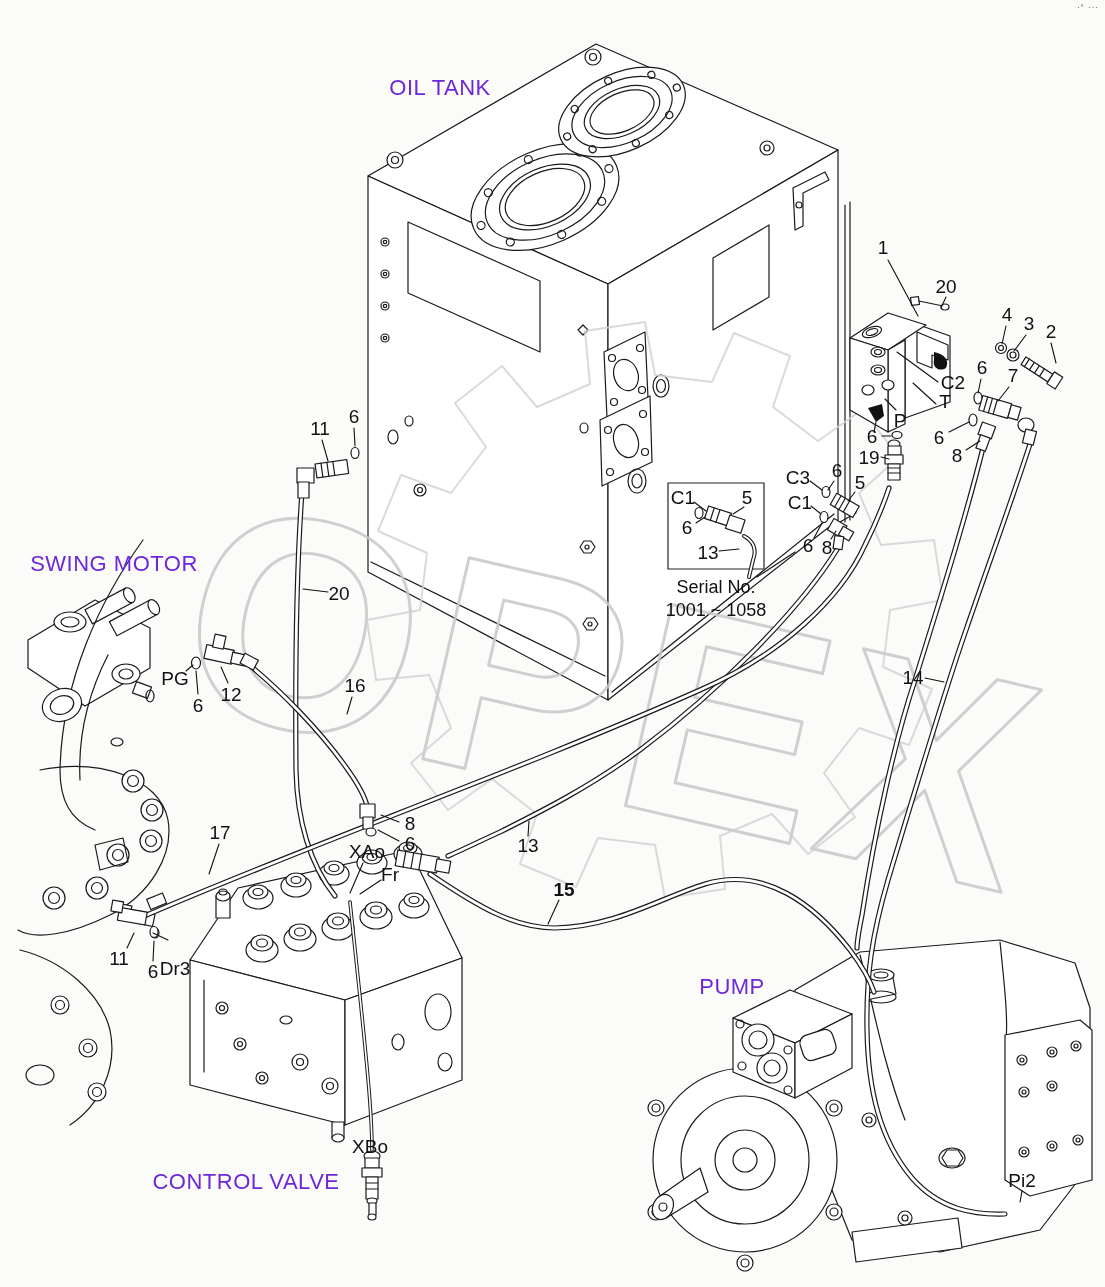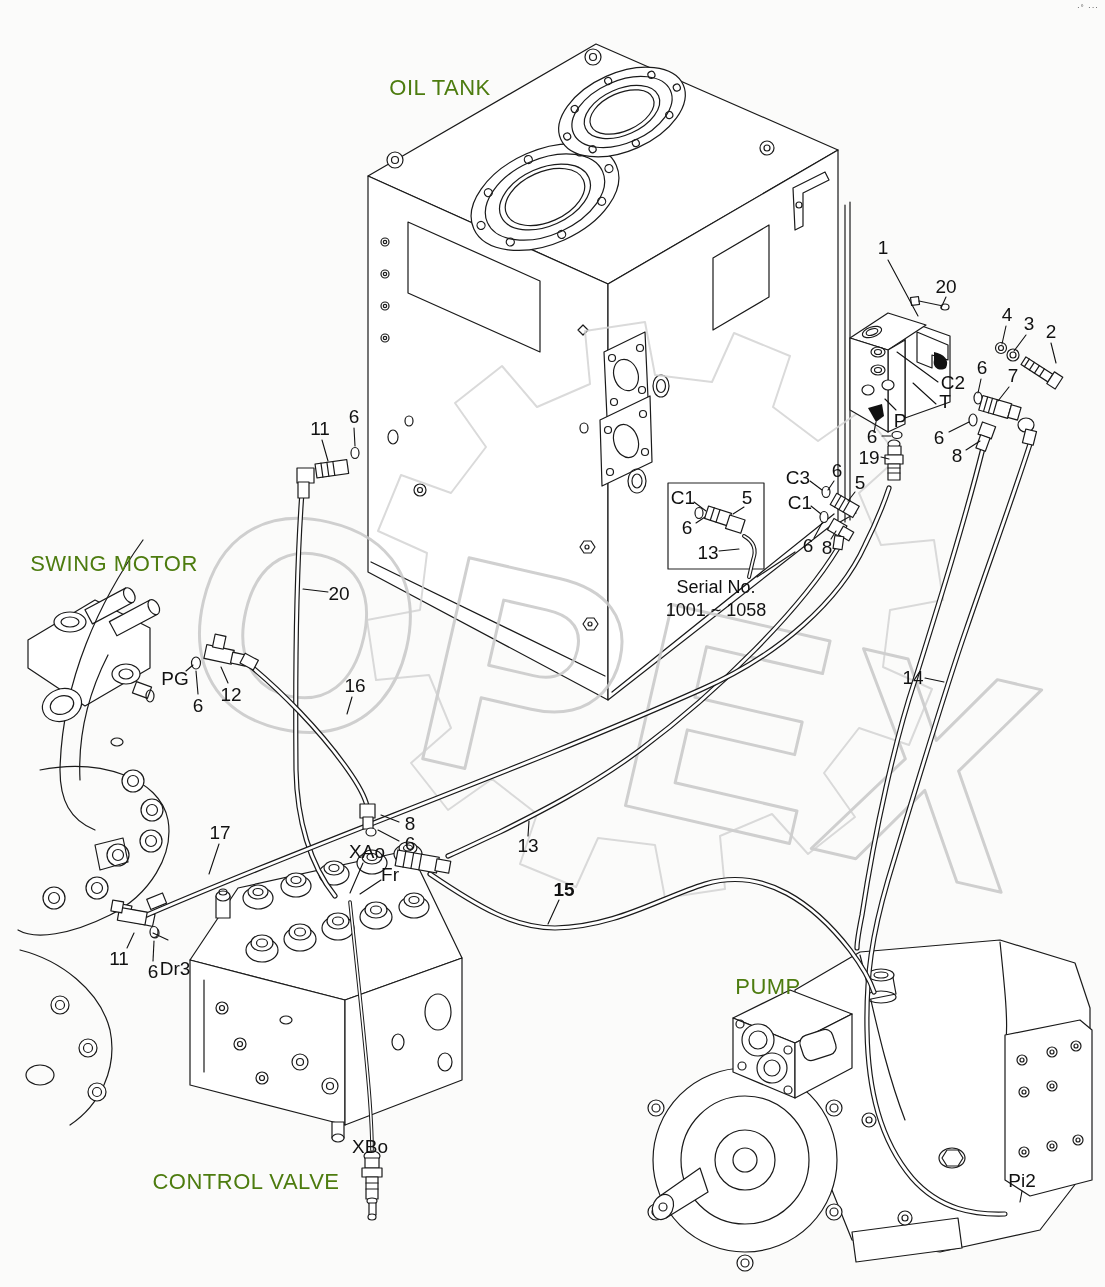--- a/index.html
+++ b/index.html
@@ -3,21 +3,21 @@
 <meta charset="utf-8">
 <style>
   html,body{margin:0;padding:0;background:#fff;}
   .stage{position:relative;width:1105px;height:1287px;background:#fbfbfa;overflow:hidden;
          font-family:"Liberation Sans",sans-serif;color:#111;}
   .stage svg{position:absolute;left:0;top:0;}
   #labels{position:absolute;left:0;top:0;width:100%;height:100%;}
   .co{position:absolute;transform:translate(-50%,-50%);font-size:19px;line-height:1;
       color:#111;white-space:nowrap;}
   .comp{position:absolute;transform:translate(-50%,-50%);font-size:22px;letter-spacing:.5px;
-      color:#4d7c0f;white-space:nowrap;}
+      color:#6d28d9;white-space:nowrap;}
   .serial{position:absolute;transform:translate(-50%,0);font-size:18px;text-align:center;
       line-height:1.25;color:#111;white-space:nowrap;}
   .corner{position:absolute;right:6px;top:3px;font-size:8px;color:#555;letter-spacing:1px;}
 </style>
 </head>
 <body>
 
 <div class="stage">
 
 <svg width="1105" height="1287" viewBox="0 0 1105 1287">
@@ -510,21 +510,21 @@
           <line x1="719" y1="551" x2="739" y2="549"></line>
           <line x1="1022" y1="1191" x2="1020" y2="1202"></line>
         </g>
   </g>
 </svg>
 
 <div id="labels">
       <span class="comp" style="left: 440px; top: 88px;">OIL TANK</span>
       <span class="comp" style="left: 114px; top: 564px;">SWING MOTOR</span>
       <span class="comp" style="left: 246px; top: 1134px; margin-top: 48px;">CONTROL VALVE</span>
-      <span class="comp" style="left: 732px; top: 987px; margin-left: 36px;">PUMP</span>
+      <span class="comp" style="left: 732px; top: 987px;">PUMP</span>
       <span class="co" style="left: 883px; top: 247px;">1</span>
       <span class="co" style="left: 946px; top: 286px;">20</span>
       <span class="co" style="left: 1007px; top: 314px;">4</span>
       <span class="co" style="left: 1029px; top: 323px;">3</span>
       <span class="co" style="left: 1051px; top: 331px;">2</span>
       <span class="co" style="left: 982px; top: 367px;">6</span>
       <span class="co" style="left: 1013px; top: 375px;">7</span>
       <span class="co" style="left: 953px; top: 382px; text-align: right;">C2</span>
       <span class="co" style="left: 945px; top: 401px;">T</span>
       <span class="co" style="left: 900px; top: 420px;">P</span>

